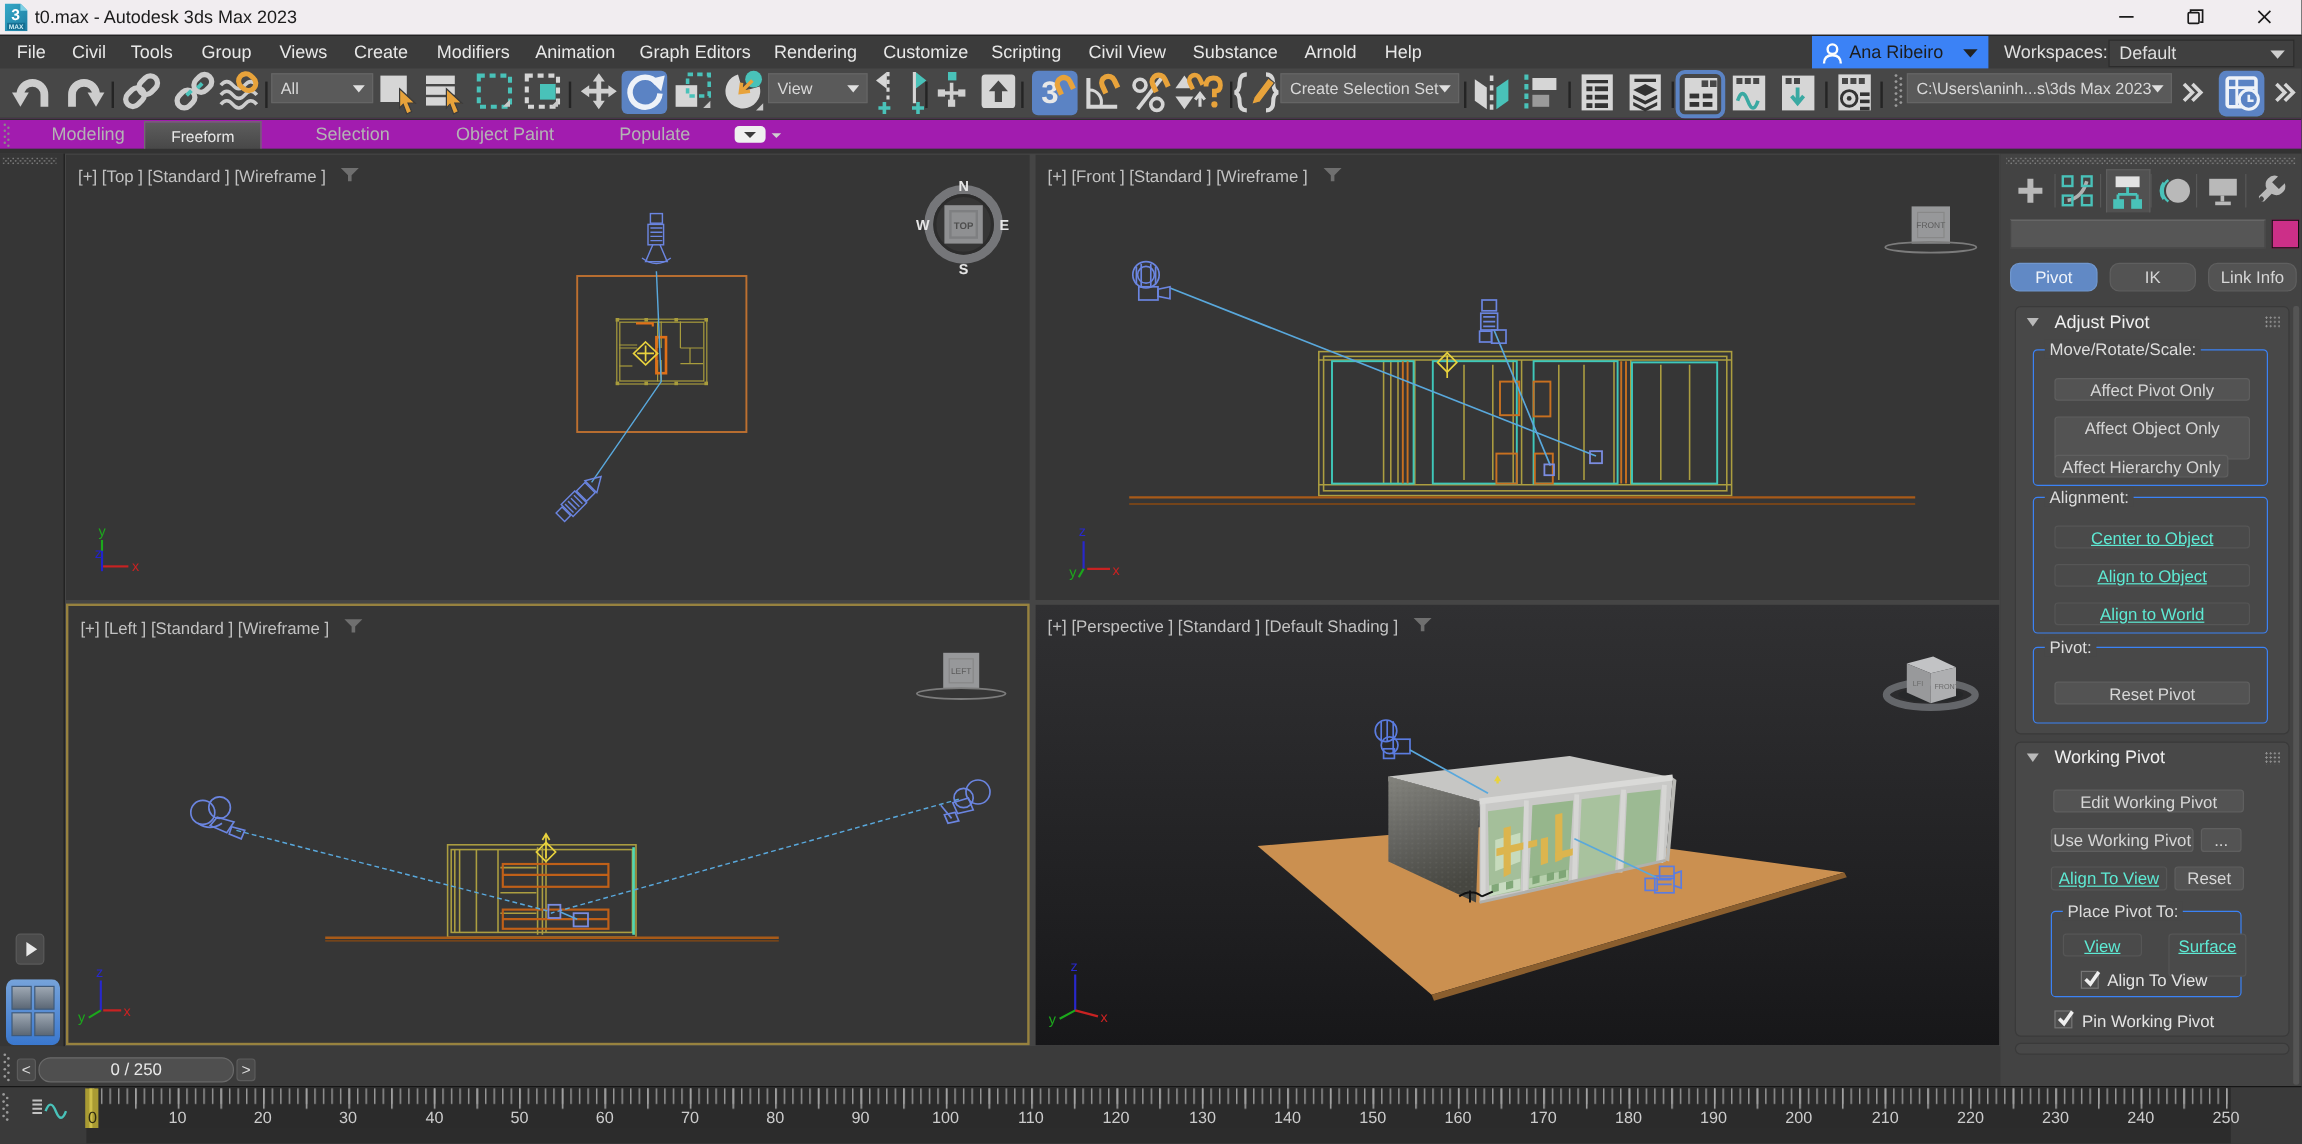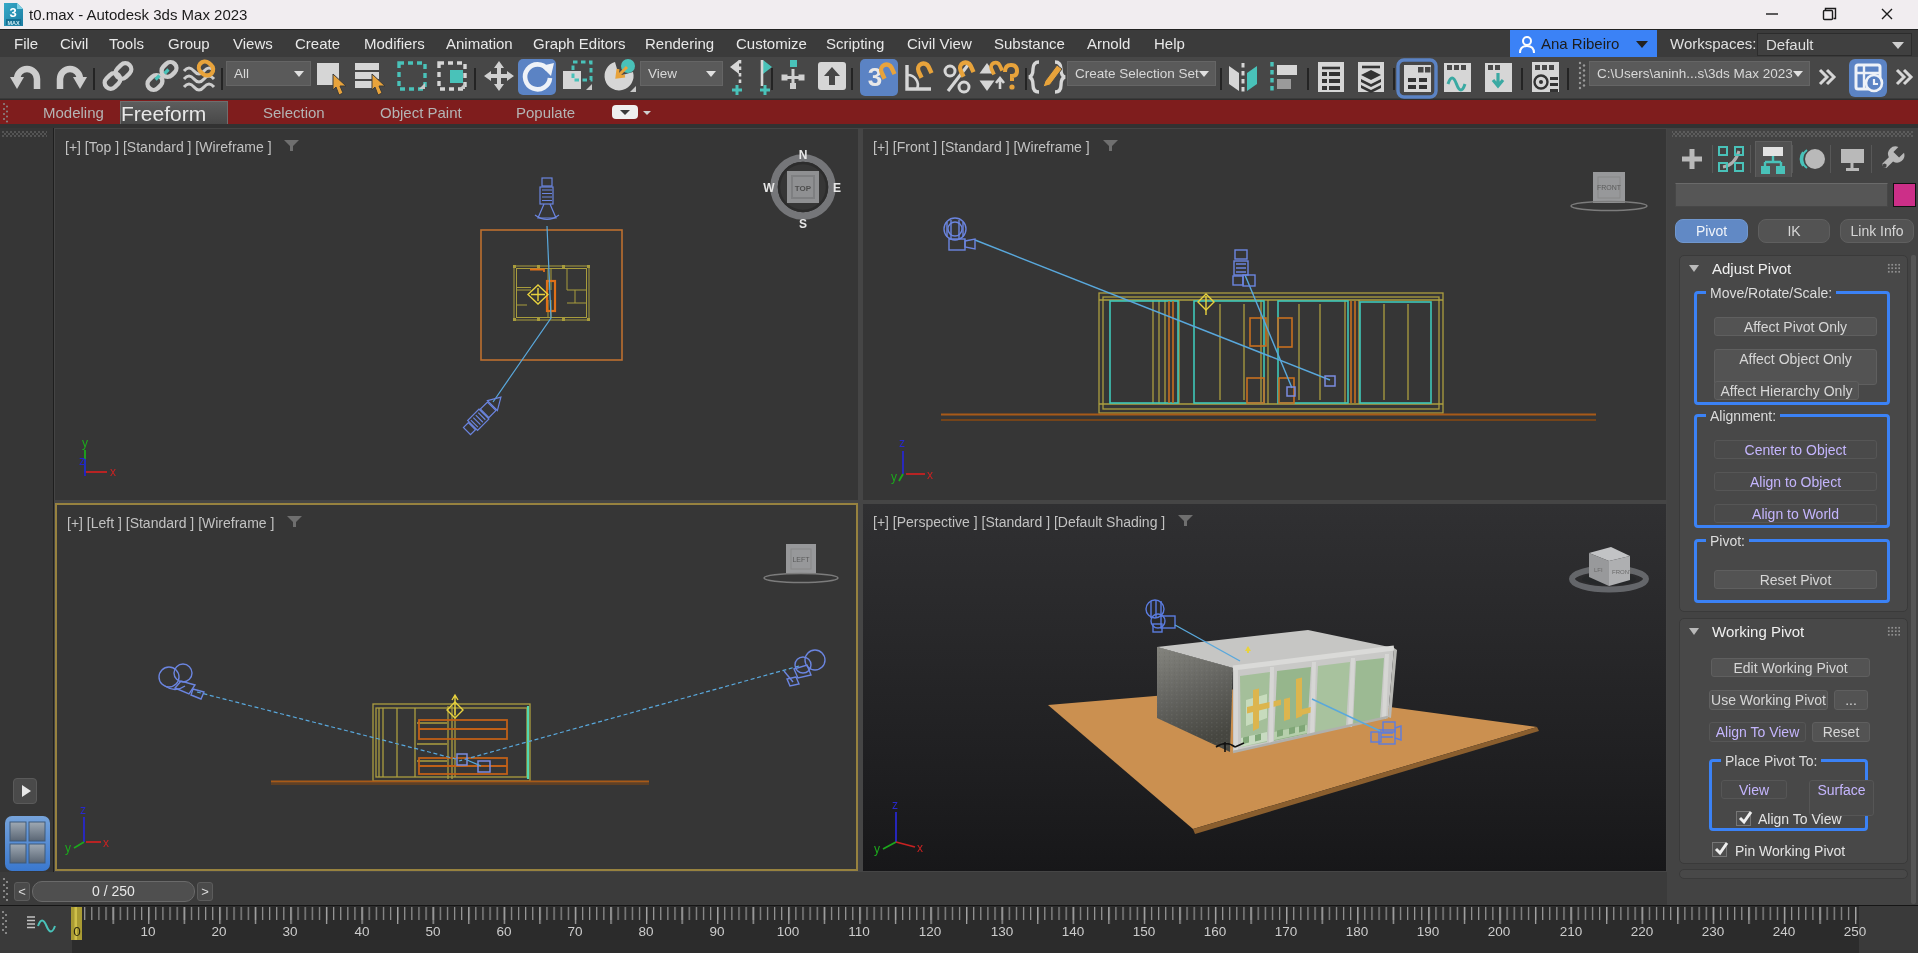--- a/index.html
+++ b/index.html
@@ -18,26 +18,26 @@
 
   
   #toolbar { left:0; top:57px; width:1918px; height:42px; background:#474747; border-bottom:1px solid #3a3a3a; }
   .sep { position:absolute; top:11px; width:2px; height:22px; background:#242424; }
   .combo { position:absolute; top:4px; height:25px; background:#5a5a5a; border:1px solid #656565;
     color:#d8d8d8; font-size:13.5px; line-height:23px; padding-left:7px; white-space:nowrap; overflow:hidden; }
   .combo .arr { position:absolute; right:6px; top:9px; width:0; height:0;
     border-left:5px solid transparent; border-right:5px solid transparent; border-top:6px solid #e0e0e0; }
 
   
-  #ribbon { left:0; top:99px; width:1918px; height:25px; background:#7f1d1d; border-top:1px solid #2e2e2e;}
+  #ribbon { left:0; top:99px; width:1918px; height:25px; background:#a21caf; border-top:1px solid #2e2e2e;}
   #ribbonpad { left:0; top:124px; width:1918px; height:4px; background:#323232; }
   #ribbon .tab { position:absolute; top:4px; font-size:15px; color:#b4b4b4; }
-  #freeformtab { position:absolute; left:120px; top:1px; width:108px; height:24px;
+  #freeformtab { position:absolute; left:120px; top:1px; width:98px; height:24px;
     background:linear-gradient(#5d5d5d,#474747); border:1px solid #6e6e6e; border-bottom:none;
-    color:#e8e8e8; font-size:21px; line-height:23px; }
+    color:#e8e8e8; font-size:13px; text-align:center; line-height:23px; }
 
   
   #vparea { left:0; top:128px; width:1667px; height:744px; background:#454545; }
   #leftstrip { left:0; top:128px; width:54px; height:744px; background:#363636; border-right:1px solid #1e1e1e; }
   .vp { position:absolute; background:#363636; }
   .vplabel { position:absolute; left:10px; top:10px; font-size:14px; color:#c2c2c2; }
 
   
   #timerow { left:0; top:872px; width:1667px; height:33px; background:#3b3b3b; }
 
@@ -52,26 +52,26 @@
   #panel { left:1667px; top:128px; width:251px; height:777px; background:#434343; }
   .rollout { position:absolute; left:12px; width:229px; background:#484848;
     border:1px solid #3a3a3a; border-radius:5px; }
   .rollhead { position:absolute; left:0; top:0; width:100%; height:26px; color:#efefef;
     font-weight:normal; font-size:15px; }
   .rollhead .tri { position:absolute; left:9px; top:9px; width:0; height:0;
     border-left:5px solid transparent; border-right:5px solid transparent; border-top:7px solid #b9b9b9; }
   .rollhead .t { position:absolute; left:32px; top:4px; }
   .grip { position:absolute; right:7px; top:7px; width:13px; height:11px;
     background-image:radial-gradient(#909090 0.8px, transparent 1px); background-size:3.5px 3.5px; }
-  .group { position:absolute; border:3px solid #3b82f6; border-radius:4px; }
+  .group { position:absolute; border:1px solid #3b82f6; border-radius:4px; }
   .group .glabel { position:absolute; left:9px; top:-9px; background:#484848; padding:0 4px;
     font-size:14px; color:#dcdcdc; white-space:nowrap; }
   .btn { position:absolute; background:#535353; border:1px solid #5f5f5f; border-radius:3px;
     color:#d6d6d6; font-size:14px; text-align:center; }
-  .btn.dis { background:#4a4a4a; color:#c4b5fd; border-color:#565656; }
+  .btn.dis { background:#4a4a4a; color:#5eead4; border-color:#565656;text-decoration:underline; }
   .cb { position:absolute; width:15px; height:15px; background:#4e4e4e; border:1px solid #767676; }
   .cb svg { position:absolute; left:0px; top:-2px; }
   .cblabel { position:absolute; font-size:14px; color:#e4e4e4; white-space:nowrap; }
 </style>
 </head>
 <body>
 <div id="page">
   <div class="abs" id="titlebar">
     <svg class="abs" style="left:4px;top:3px" width="19" height="23">
       <defs>

